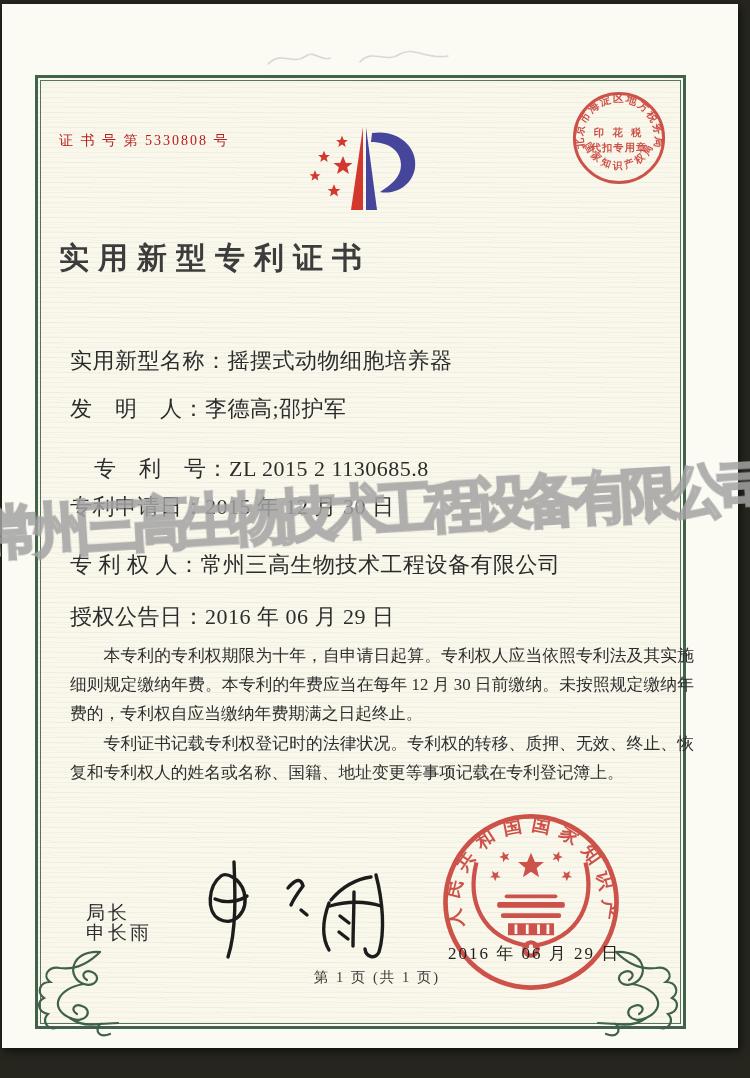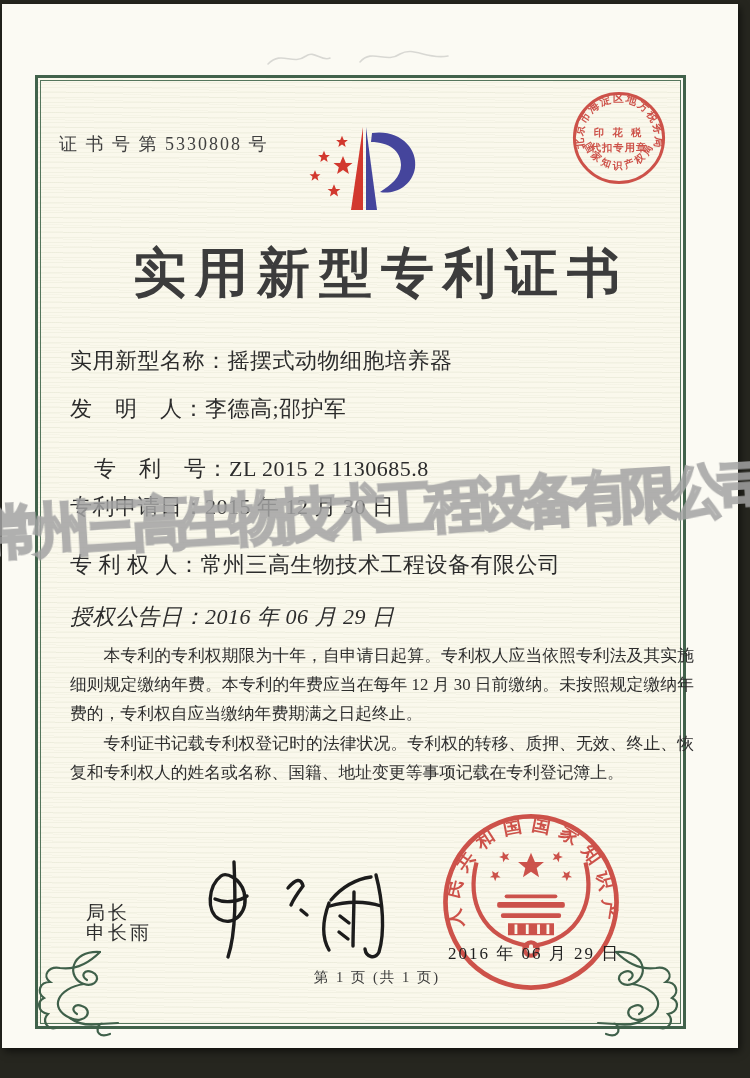--- a/index.html
+++ b/index.html
@@ -7,23 +7,23 @@
         font-family:"Liberation Serif","DejaVu Serif",serif;}
   .paper{position:absolute;left:2px;top:4px;width:736px;height:1044px;background:#fbfaf3;
          box-shadow:2px 3px 8px rgba(0,0,0,.6);}
   .inner-texture{position:absolute;left:33px;top:71px;width:645px;height:948px;
          background:
            repeating-linear-gradient(0deg, rgba(168,178,138,.10) 0 1px, transparent 1px 5px),
            repeating-linear-gradient(2deg, rgba(168,178,138,.06) 0 1px, transparent 1px 7px),
            #faf8ec;}
   .frame{position:absolute;left:33px;top:71px;width:645px;height:948px;border:3px solid #41624b;}
   .frame-inner{position:absolute;inset:2px;border:1px solid #54755c;}
-  .cert-no{position:absolute;left:57px;top:128px;font-size:18px;letter-spacing:2px;color:#404040;}
-  .title{position:absolute;left:64px;width:630px;top:234px;text-align:center;
-         font-size:53px;font-weight:600;letter-spacing:9px;color:#3c3c3c;}
+  .cert-no{position:absolute;left:57px;top:128px;font-size:14px;letter-spacing:2px;color:#b91c1c;}
+  .title{position:absolute;left:57px;width:630px;top:234px;text-align:left;
+         font-size:30px;font-weight:600;letter-spacing:9px;color:#3c3c3c;}
   .field{position:absolute;left:68px;font-size:22px;color:#2c2c2c;letter-spacing:.5px;white-space:nowrap;}
   .paras{position:absolute;left:68px;top:637px;width:624px;font-size:16.8px;line-height:29.2px;color:#2e2e2e;text-align:justify;}
   .paras p{margin:0;text-indent:2em;}
   .sig-label{position:absolute;left:84px;font-size:19px;color:#2c2c2c;letter-spacing:3px;}
   .footer{position:absolute;left:60px;width:630px;top:964px;text-align:center;font-size:14.5px;
           letter-spacing:2px;color:#3a3a3a;}
   .watermark{position:absolute;left:-18px;top:468px;width:800px;z-index:5;pointer-events:none;
           font-family:"Liberation Sans","DejaVu Sans",sans-serif;font-weight:bold;
           font-size:58px;letter-spacing:-9px;white-space:nowrap;transform:rotate(-3.4deg);
           color:rgba(255,255,255,.45);-webkit-text-stroke:2.5px #a3a3a3;opacity:.85;}
@@ -108,21 +108,21 @@
       </div>
       <div class="field" style="top:450px;margin-left:24px;">
         <span>专　利　号：</span><span>ZL 2015 2 1130685.8</span>
       </div>
       <div class="field" style="top:488px;">
         <span>专利申请日：</span><span>2015 年 12 月 30 日</span>
       </div>
       <div class="field" style="top:546px;">
         <span>专 利 权 人：</span><span>常州三高生物技术工程设备有限公司</span>
       </div>
-      <div class="field" style="top:598px;font-style:italic;">
+      <div class="field" style="top:598px;">
         <span>授权公告日：</span><span>2016 年 06 月 29 日</span>
       </div>
 
       <div class="paras">
         <p>本专利的专利权期限为十年，自申请日起算。专利权人应当依照专利法及其实施细则规定缴纳年费。本专利的年费应当在每年 12 月 30 日前缴纳。未按照规定缴纳年费的，专利权自应当缴纳年费期满之日起终止。</p>
         <p>专利证书记载专利权登记时的法律状况。专利权的转移、质押、无效、终止、恢复和专利权人的姓名或名称、国籍、地址变更等事项记载在专利登记簿上。</p>
       </div>
 
       <div class="sig-label" style="top:884px;margin-top:12px;">局长</div>
       <div class="sig-label" style="top:916px;">申长雨</div>

